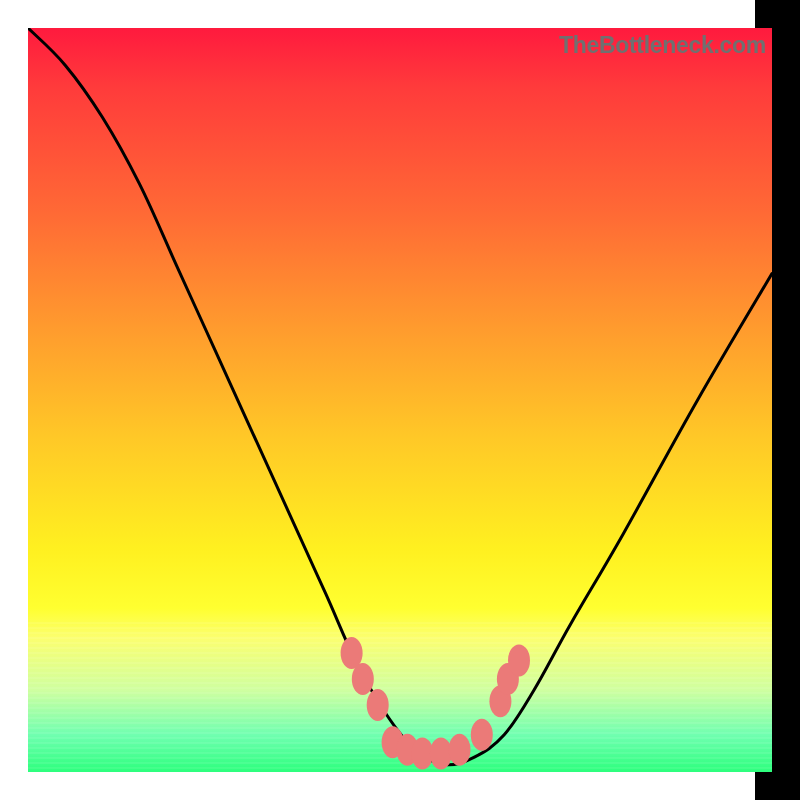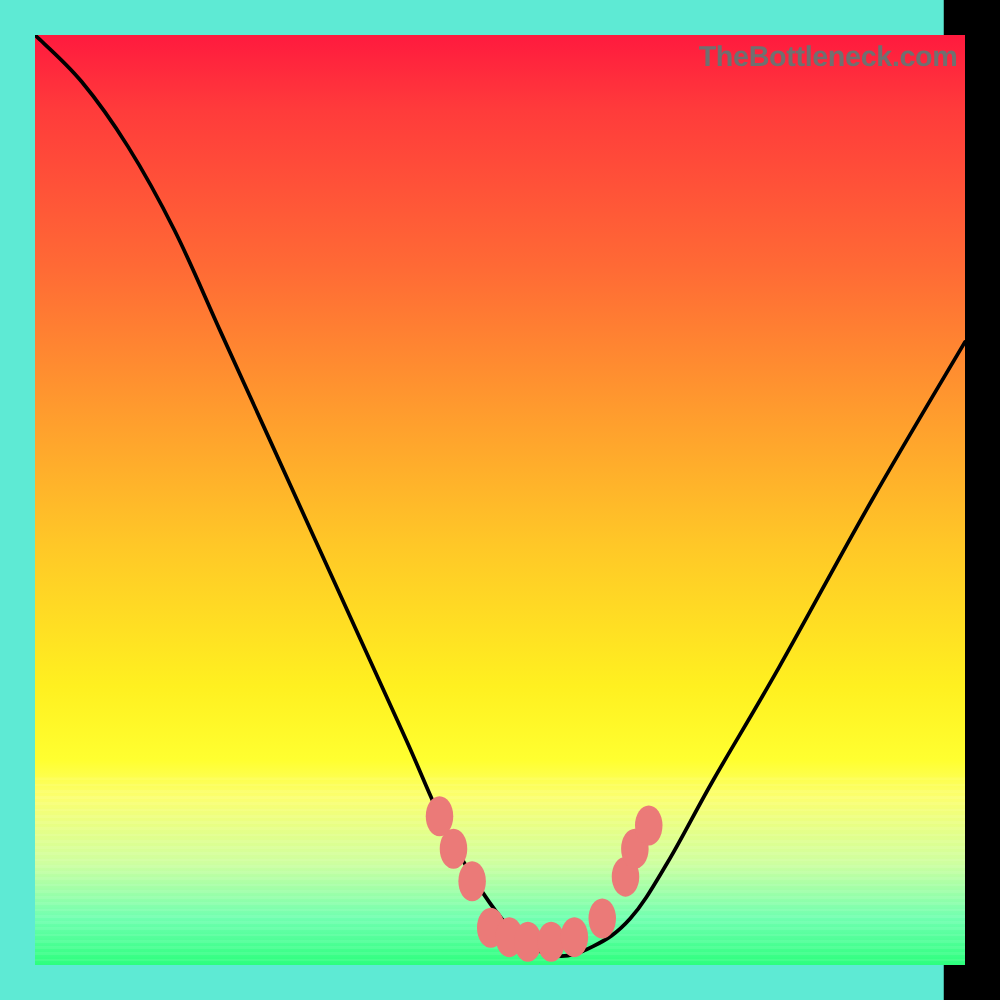--- a/index.html
+++ b/index.html
@@ -7,21 +7,21 @@
     padding: 0;
     background: #000;
     width: 800px;
     height: 800px;
     overflow: hidden;
     font-family: Arial, sans-serif;
   }
   .frame {
     width: 755px;
     height: 800px;
-    background: #5eead4;
+    background: #ffffff;
     position: relative;
   }
   .plot-area {
     position: absolute;
     left: 28px;
     top: 28px;
     width: 744px;
     height: 744px;
     overflow: hidden;
   }

